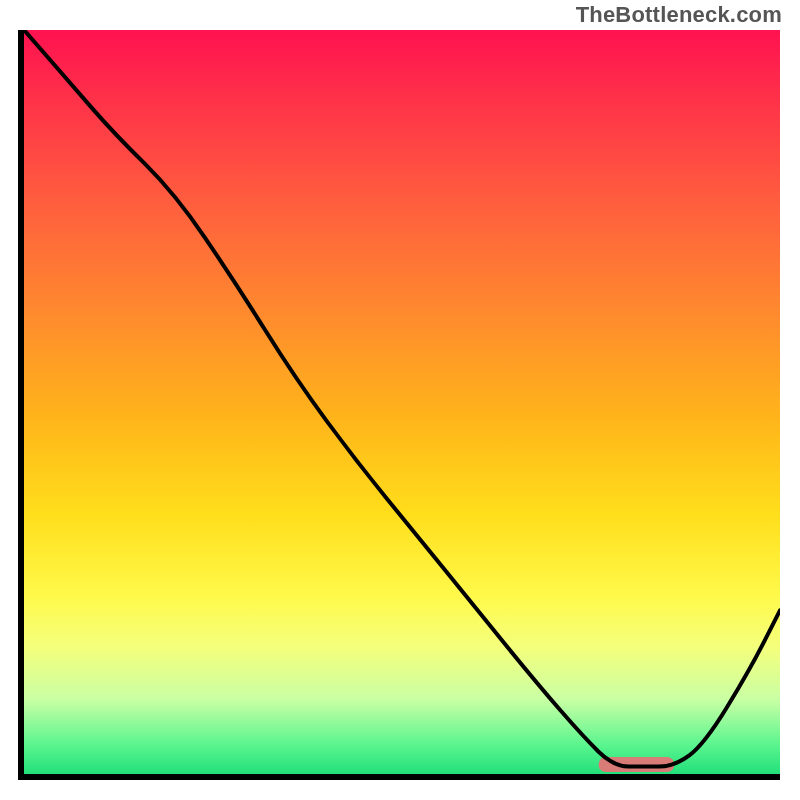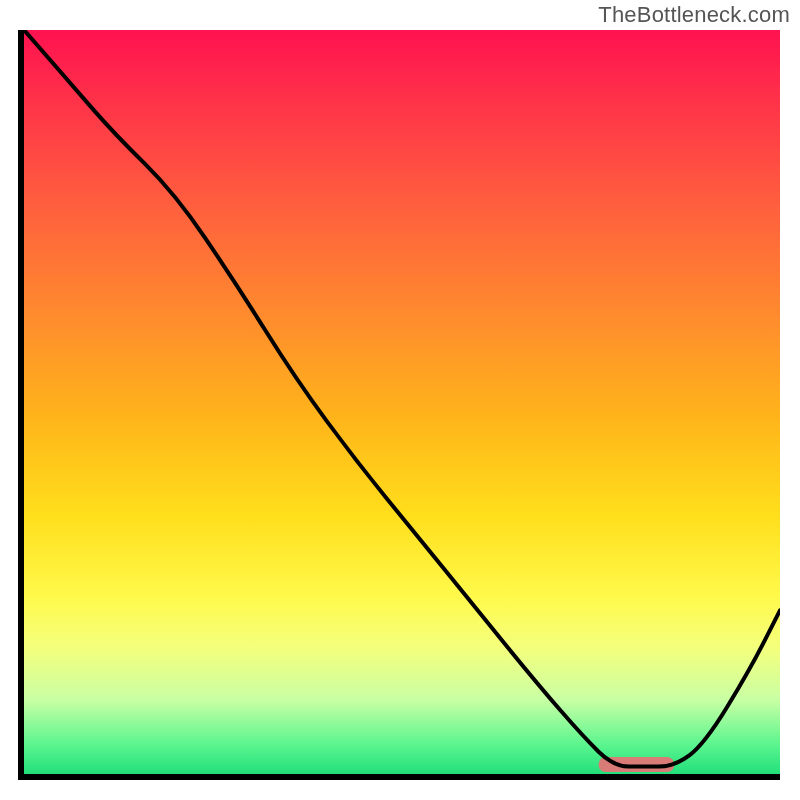--- a/index.html
+++ b/index.html
@@ -11,23 +11,23 @@
     font-family: Arial, Helvetica, sans-serif;
   }
   .wrapper {
     position: relative;
     width: 800px;
     height: 800px;
   }
   .watermark {
     position: absolute;
     top: 2px;
-    right: 10px;
+    right: 18px;
     font-size: 22px;
-    font-weight: normal;
+    font-weight: bold;
     color: #555555;
     letter-spacing: 0.2px;
   }
   .chart-frame {
     position: absolute;
     left: 18px;
     top: 30px;
     width: 762px;
     height: 750px;
     border-left: 6px solid #000;

